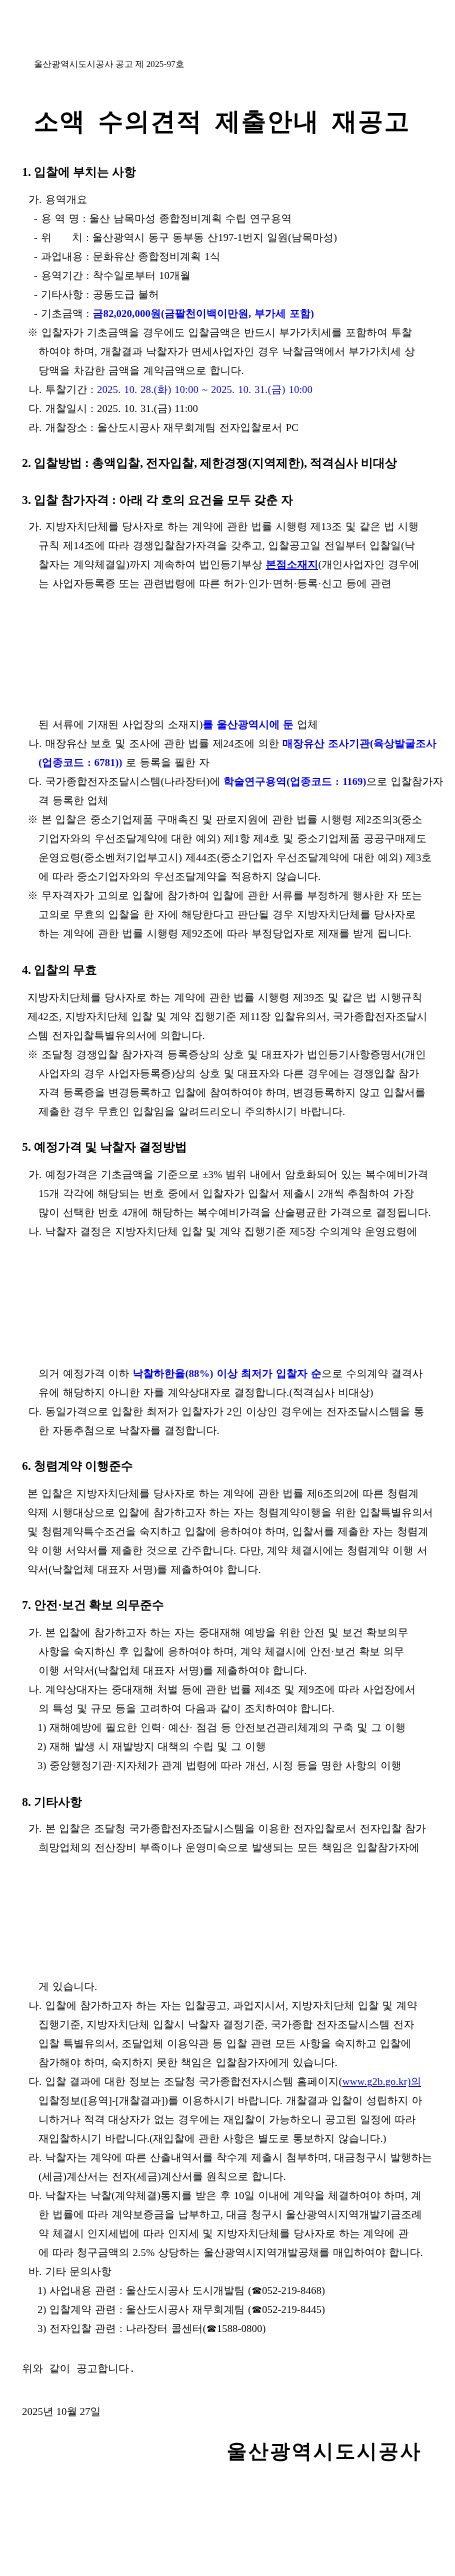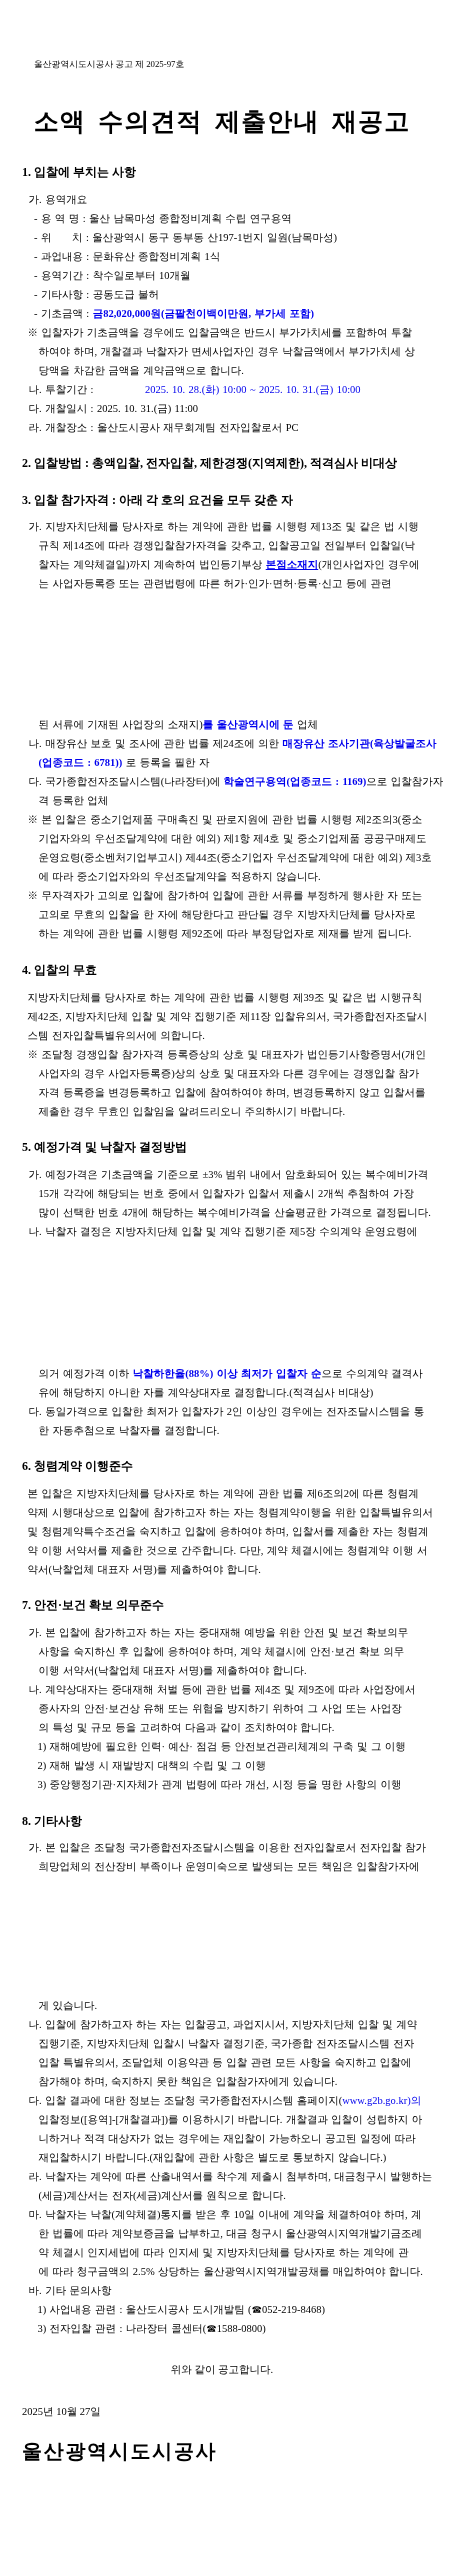--- a/index.html
+++ b/index.html
@@ -23,30 +23,30 @@
   }
   .sec-h.first { margin-top:25px; }
   .ln { font-size:10.5px; line-height:19px; white-space:pre; word-spacing:0.8px; }
   
   .ind-ga   { padding-left:6.6px; }  
   .ind-dash { padding-left:12px; }  
   .ind-cont { padding-left:16.5px; }  
   .ind-note { padding-left:5.5px; }  
   .ind-para { padding-left:5.5px; }  
   .ind-sub  { padding-left:15.4px; }  
-  .blue   { color:#0000ee;margin-left:48px; }
+  .blue   { color:#0000ee; }
   .em-blue{ color:#0000ee; font-weight:bold; }
   .em-blue-u { color:#0000ee; font-weight:bold; text-decoration:underline; }
-  .link-blue { color:#0000ee; cursor:pointer; }
+  .link-blue { color:#0000ee; text-decoration:underline; cursor:pointer; }
   .pagegap { width:100%; }
   .gap1 { height:122px; } .gap2 { height:123px; } .gap3 { height:120px; }
-  .closing { font-size:10.5px; text-align:center; margin-top:22px; line-height:19px; white-space:pre; }
+  .closing { font-size:10.5px; margin-top:22px; line-height:19px; white-space:pre;font-family:Liberation Mono, monospace; }
   .date-line { font-size:10.5px; text-align:left; margin-top:23px; line-height:19px; white-space:pre; }
   .org-name {
-    font-size:20px; font-weight:bold; text-align:left;
+    font-size:20px; font-weight:bold; text-align:right;
     letter-spacing:1.7px; margin-top:16.5px; line-height:27.6px; white-space:pre;
   }
 </style>
 </head>
 <body>
 
 <div class="doc">
 
   <div class="notice-no">울산광역시도시공사 공고 제 2025-97호</div>
   <div class="doc-title">소액 수의견적 제출안내 재공고</div>
@@ -116,21 +116,20 @@
   <div class="ln ind-para">약제 시행대상으로 입찰에 참가하고자 하는 자는 청렴계약이행을 위한 입찰특별유의서</div>
   <div class="ln ind-para">및 청렴계약특수조건을 숙지하고 입찰에 응하여야 하며, 입찰서를 제출한 자는 청렴계</div>
   <div class="ln ind-para">약 이행 서약서를 제출한 것으로 간주합니다. 다만, 계약 체결시에는 청렴계약 이행 서</div>
   <div class="ln ind-para">약서(낙찰업체 대표자 서명)를 제출하여야 합니다.</div>
 
   <div class="sec-h">7. 안전·보건 확보 의무준수</div>
   <div class="ln ind-ga">가. 본 입찰에 참가하고자 하는 자는 중대재해 예방을 위한 안전 및 보건 확보의무</div>
   <div class="ln ind-cont">사항을 숙지하신 후 입찰에 응하여야 하며, 계약 체결시에 안전·보건 확보 의무</div>
   <div class="ln ind-cont">이행 서약서(낙찰업체 대표자 서명)를 제출하여야 합니다.</div>
   <div class="ln ind-ga">나. 계약상대자는 중대재해 처벌 등에 관한 법률 제4조 및 제9조에 따라 사업장에서</div>
-  <div class="ln ind-cont">종사자의 안전·보건상 유해 또는 위험을 방지하기 위하여 그 사업 또는 사업장</div>
   <div class="ln ind-cont">의 특성 및 규모 등을 고려하여 다음과 같이 조치하여야 합니다.</div>
   <div class="ln ind-sub">1) 재해예방에 필요한 인력· 예산· 점검 등 안전보건관리체계의 구축 및 그 이행</div>
   <div class="ln ind-sub">2) 재해 발생 시 재발방지 대책의 수립 및 그 이행</div>
   <div class="ln ind-sub">3) 중앙행정기관·지자체가 관계 법령에 따라 개선, 시정 등을 명한 사항의 이행</div>
 
   <div class="sec-h">8. 기타사항</div>
   <div class="ln ind-ga">가. 본 입찰은 조달청 국가종합전자조달시스템을 이용한 전자입찰로서 전자입찰 참가</div>
   <div class="ln ind-cont">희망업체의 전산장비 부족이나 운영미숙으로 발생되는 모든 책임은 입찰참가자에</div>
 
   <div class="pagegap gap3"></div>
@@ -145,20 +144,21 @@
   <div class="ln ind-cont">니하거나 적격 대상자가 없는 경우에는 재입찰이 가능하오니 공고된 일정에 따라</div>
   <div class="ln ind-cont">재입찰하시기 바랍니다.(재입찰에 관한 사항은 별도로 통보하지 않습니다.)</div>
   <div class="ln ind-ga">라. 낙찰자는 계약에 따른 산출내역서를 착수계 제출시 첨부하며, 대금청구시 발행하는</div>
   <div class="ln ind-cont">(세금)계산서는 전자(세금)계산서를 원칙으로 합니다.</div>
   <div class="ln ind-ga">마. 낙찰자는 낙찰(계약체결)통지를 받은 후 10일 이내에 계약을 체결하여야 하며, 계</div>
   <div class="ln ind-cont">한 법률에 따라 계약보증금을 납부하고, 대금 청구시 울산광역시지역개발기금조례</div>
   <div class="ln ind-cont">약 체결시 인지세법에 따라 인지세 및 지방자치단체를 당사자로 하는 계약에 관</div>
   <div class="ln ind-cont">에 따라 청구금액의 2.5% 상당하는 울산광역시지역개발공채를 매입하여야 합니다.</div>
   <div class="ln ind-ga">바. 기타 문의사항</div>
   <div class="ln ind-sub"><span>1) 사업내용 관련 : 울산도시공사 도시개발팀 (</span><span>☎</span><span>052-219-8468)</span></div>
+  <div class="ln ind-sub"><span>2) 입찰계약 관련 : 울산도시공사 재무회계팀 (</span><span>☎</span><span>052-219-8445)</span></div>
   <div class="ln ind-sub"><span>3) 전자입찰 관련 : 나라장터 콜센터(</span><span>☎</span><span>1588-0800)</span></div>
 
   <div class="closing">위와 같이 공고합니다.</div>
   <div class="date-line">2025년 10월 27일</div>
   <div class="org-name">울산광역시도시공사</div>
 
 </div>
 
 
 </body></html>

